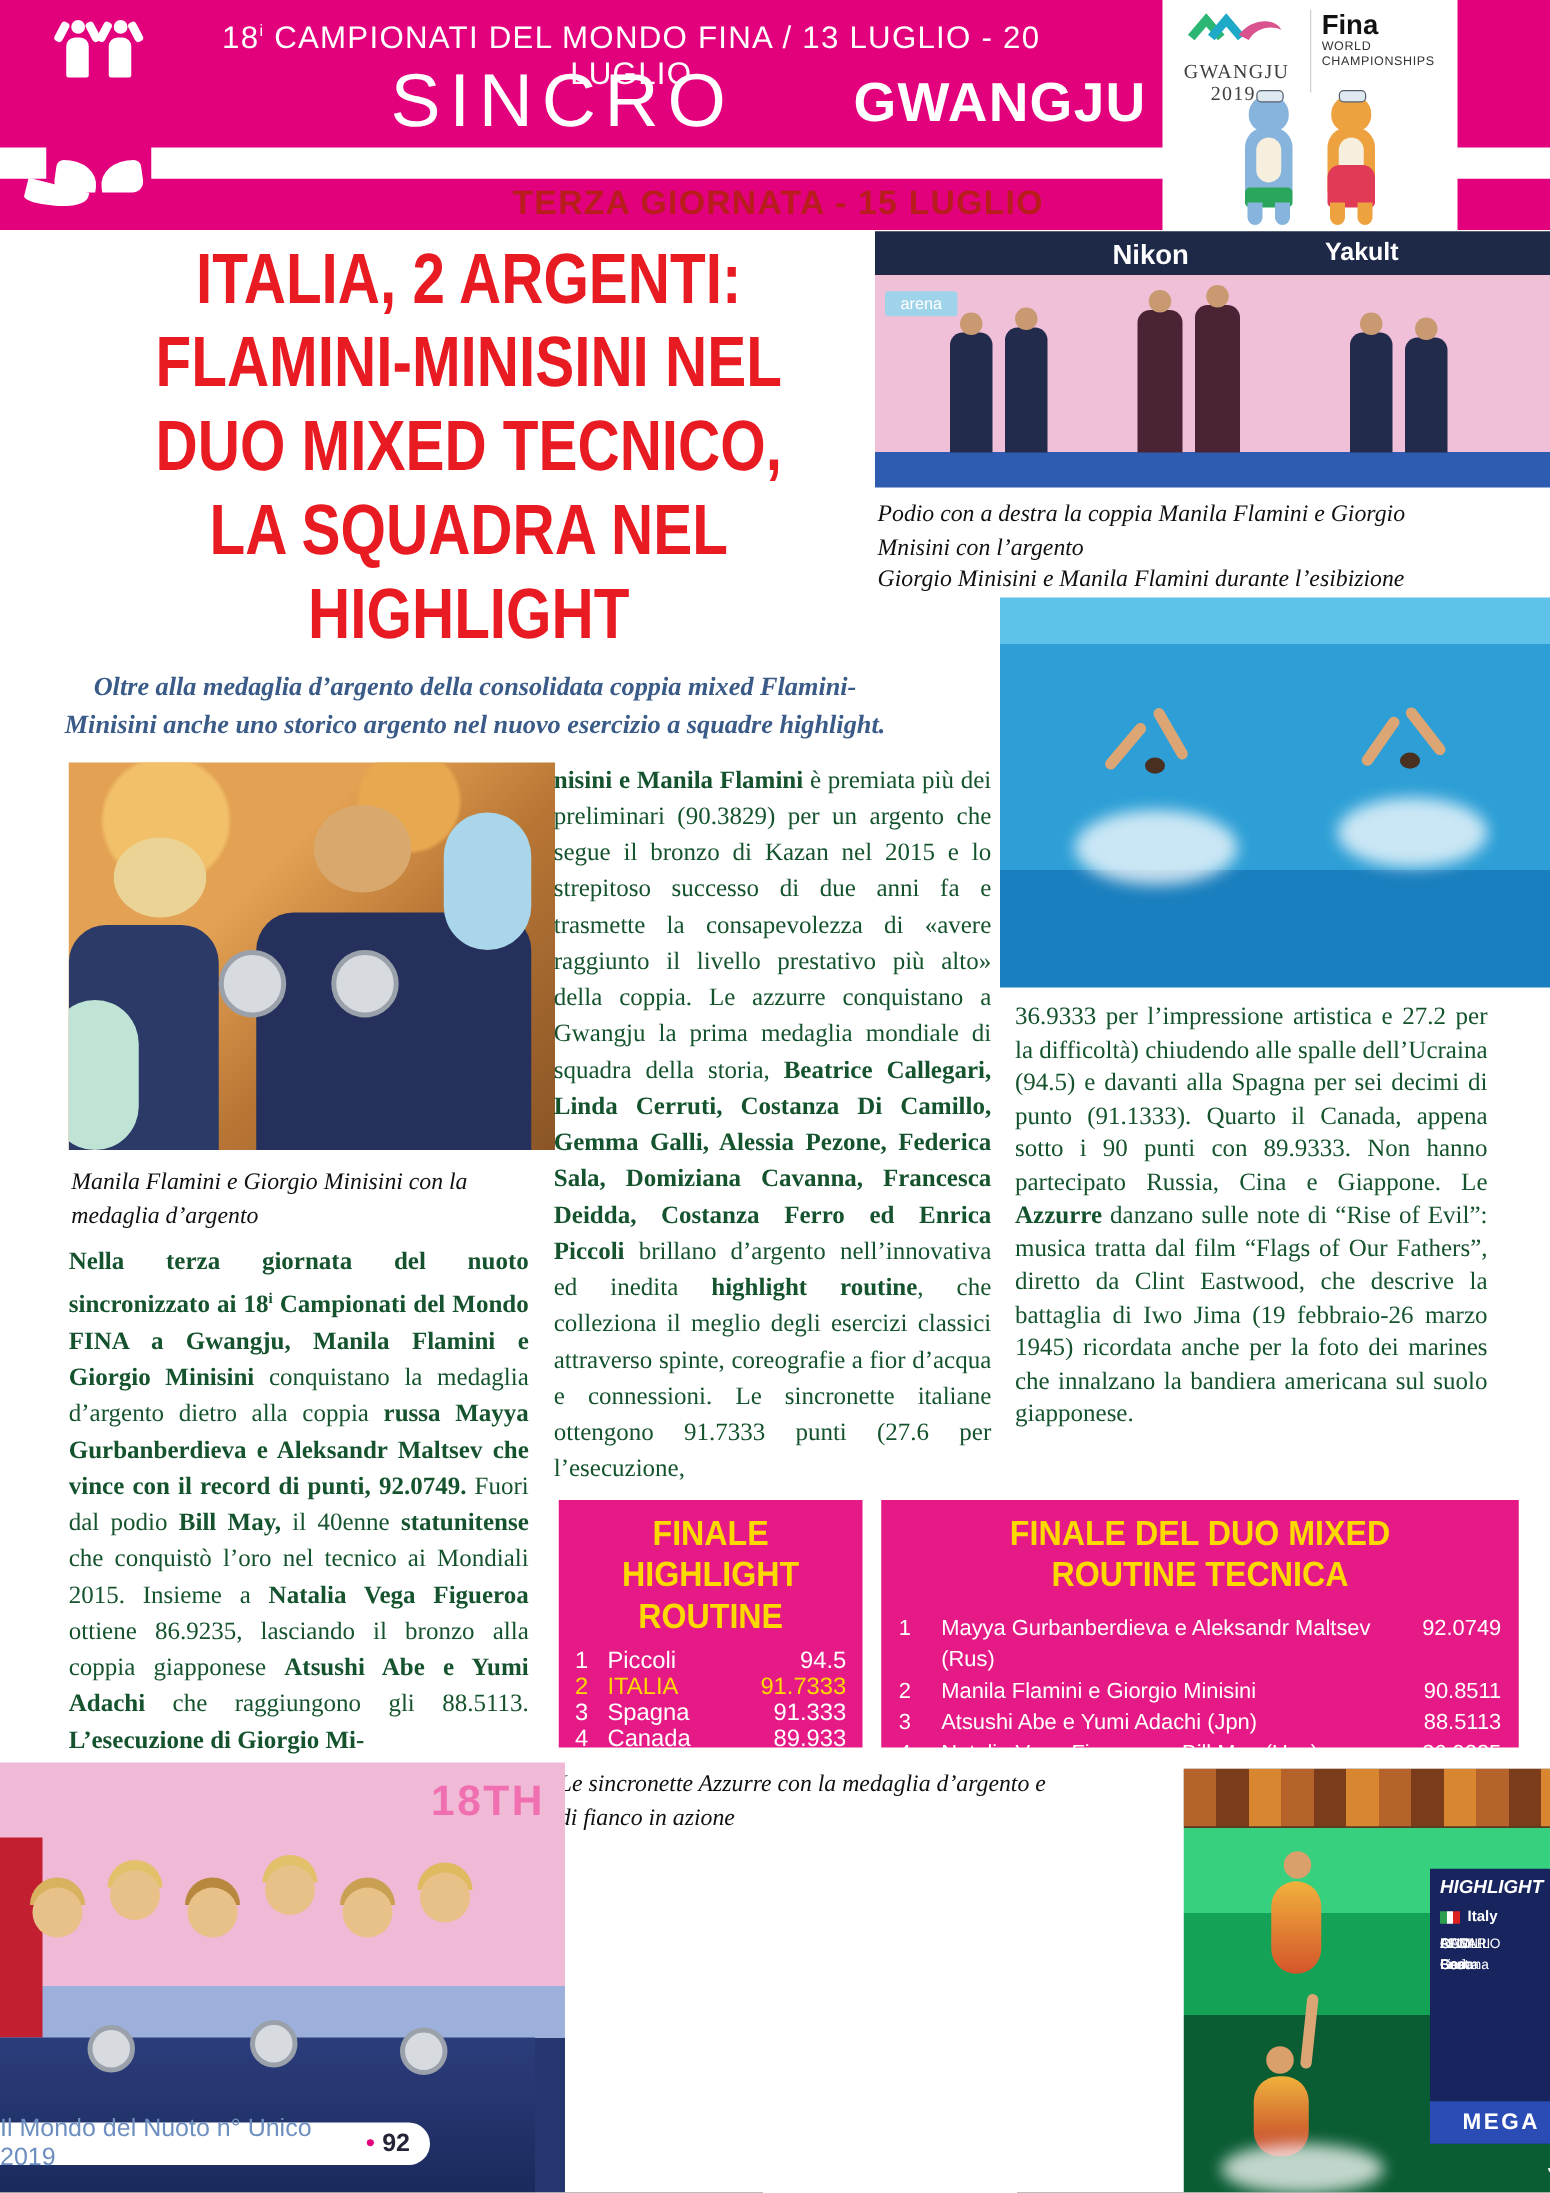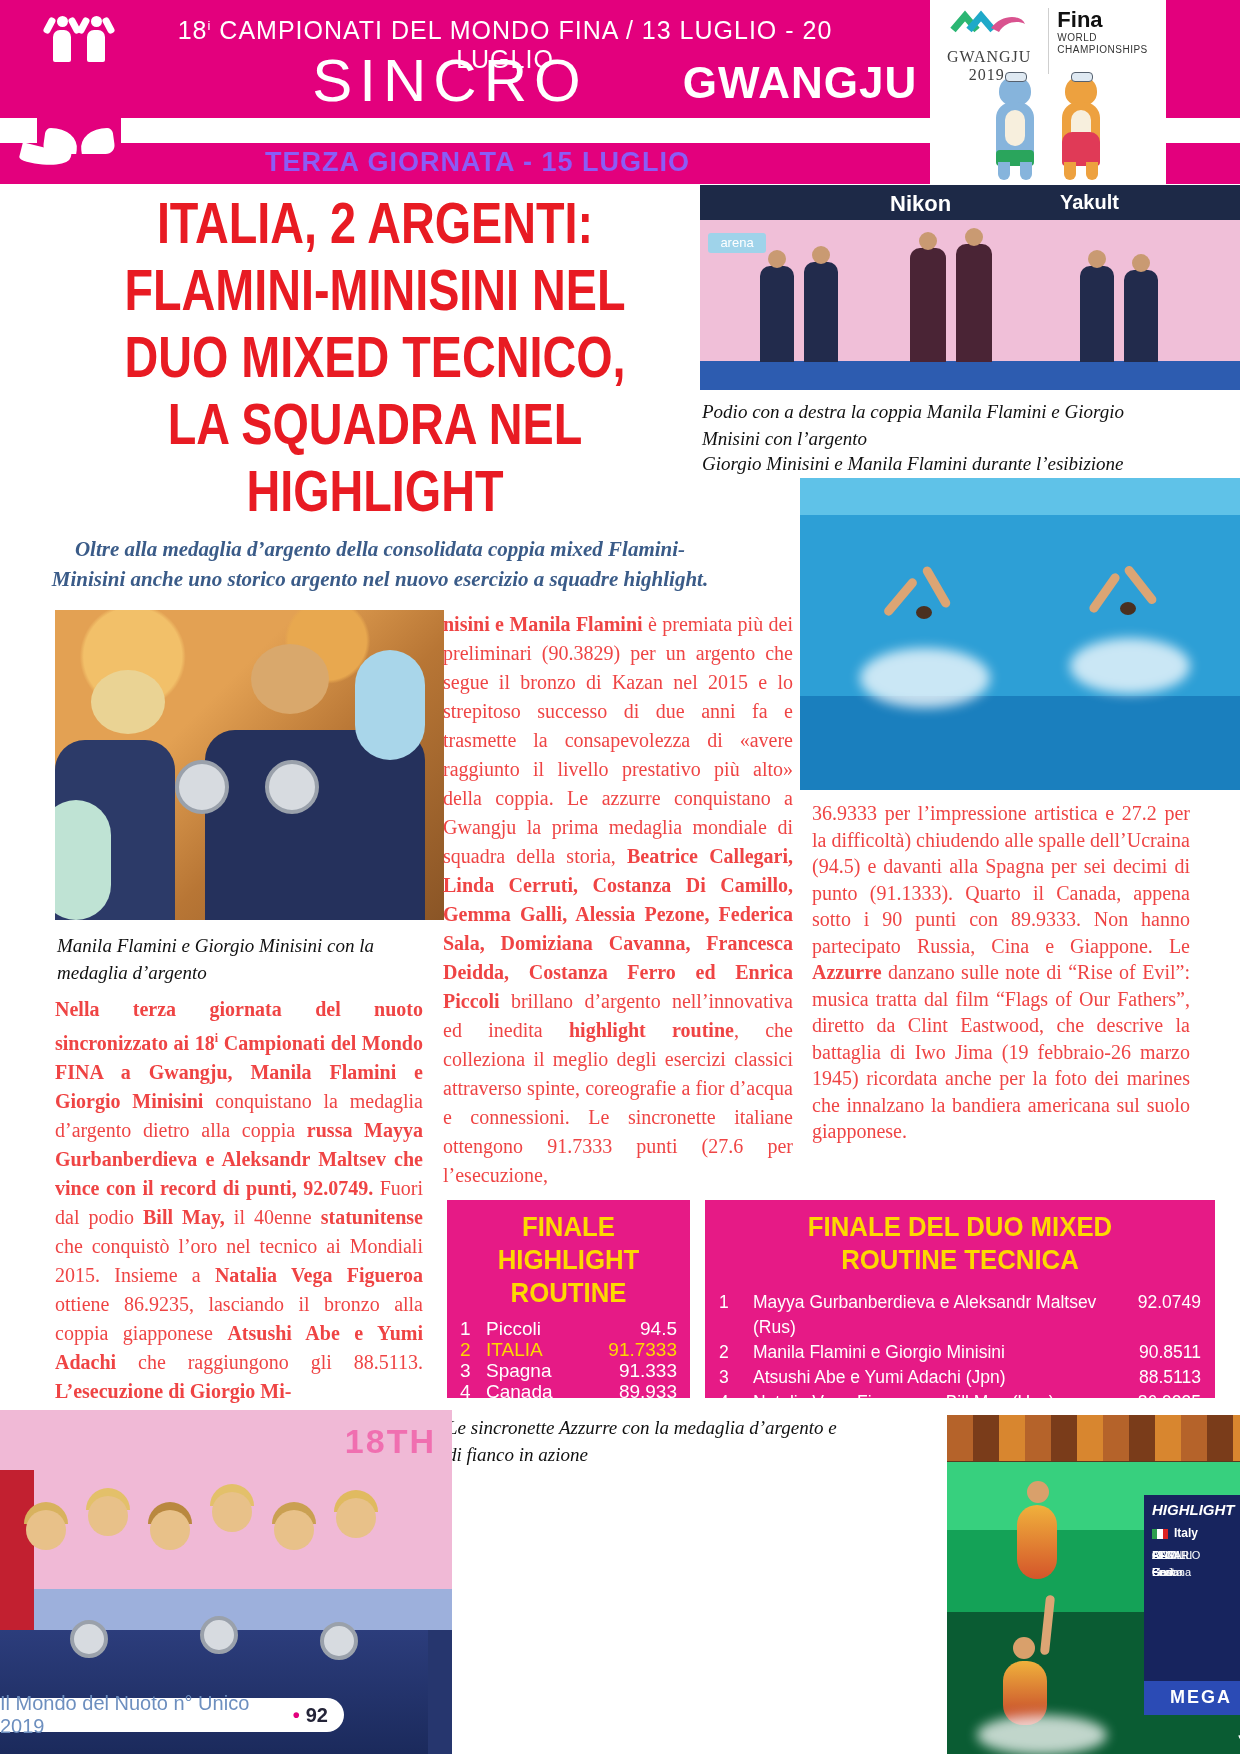--- a/index.html
+++ b/index.html
@@ -10,21 +10,21 @@
   .band{position:absolute;left:0;width:1240px;background:#e3007d;}
   .band-a{top:0;height:118px;}
   .band-b{top:143px;height:41px;}
   .strapline{position:absolute;left:170px;top:16px;width:670px;text-align:center;color:#fff;
              font-family:"Liberation Sans",sans-serif;font-size:25px;letter-spacing:1px;font-weight:400;}
   .strapline sup{font-size:13px;}
   .sincro{position:absolute;left:225px;top:46px;width:450px;text-align:center;color:#fff;
           font-family:"Liberation Sans",sans-serif;font-size:60px;font-weight:400;letter-spacing:7px;}
   .gwangju{position:absolute;left:665px;top:58px;width:270px;text-align:center;color:#fff;
            font-family:"Liberation Sans",sans-serif;font-size:44px;font-weight:700;letter-spacing:1px;}
-  .day-banner{position:absolute;left:120px;top:147px;width:715px;text-align:center;color:#8b5cf6;
+  .day-banner{position:absolute;left:120px;top:147px;width:715px;text-align:right;color:#b91c1c;
               font-family:"Liberation Sans",sans-serif;font-size:27px;font-weight:700;letter-spacing:1px;}
 
   
   .mag-logo{position:absolute;left:37px;top:0;width:84px;height:168px;background:#e3007d;}
   .fig{position:absolute;width:26px;height:54px;}
   .fig .head{position:absolute;top:0;left:8px;width:11px;height:11px;border-radius:50%;background:#fff;}
   .fig .arm{position:absolute;top:1px;width:7px;height:17px;background:#fff;border-radius:3px;}
   .fig .arm.l{left:-3px;transform:rotate(28deg);}
   .fig .arm.r{right:-3px;transform:rotate(-28deg);}
   .fig .trunk{position:absolute;top:14px;left:4px;width:18px;height:32px;background:#fff;border-radius:7px 7px 2px 2px;}
@@ -86,21 +86,21 @@
   .hair-b{width:44px;height:22px;border-radius:22px 22px 0 0;}
   .t18{color:#f06fb0;font-family:"Liberation Sans",sans-serif;font-weight:700;font-size:34px;letter-spacing:2px;}
   #ph-action{left:445px;top:1480px;width:480px;height:274px;
              background:linear-gradient(180deg,#e8eef4 0 9%,#f3c33f 9% 14%,#49aede 14% 100%);}
   #ph-duo{left:947px;top:1415px;width:293px;height:339px;background:linear-gradient(180deg,#5a3a20 0 14%,#37d07e 14% 34%,#14a257 34% 58%,#0a5c33 58% 100%);}
   .scorebd{background:#17245e;}
   .sb-txt{color:#fff;font-family:"Liberation Sans",sans-serif;}
 
   
   .caption{position:absolute;font-style:italic;font-size:19px;line-height:27px;color:#101010;}
-  .bodycol{position:absolute;text-align:justify;font-size:20px;color:#ef4444;}
+  .bodycol{position:absolute;text-align:justify;font-size:20px;color:#14532d;}
   .bodycol b{font-weight:700;}
   .bodycol sup{font-size:12px;}
   #col-left{left:55px;top:995px;width:368px;line-height:29px;}
   #col-mid{left:443px;top:610px;width:350px;line-height:29px;}
   #col-right{left:812px;top:800px;width:378px;line-height:26.5px;}
 
   
   .rbox{position:absolute;background:#e61a86;color:#fff;font-family:"Liberation Sans",sans-serif;}
   #rbox1{left:447px;top:1200px;width:243px;height:198px;}
   #rbox2{left:705px;top:1200px;width:510px;height:198px;}

